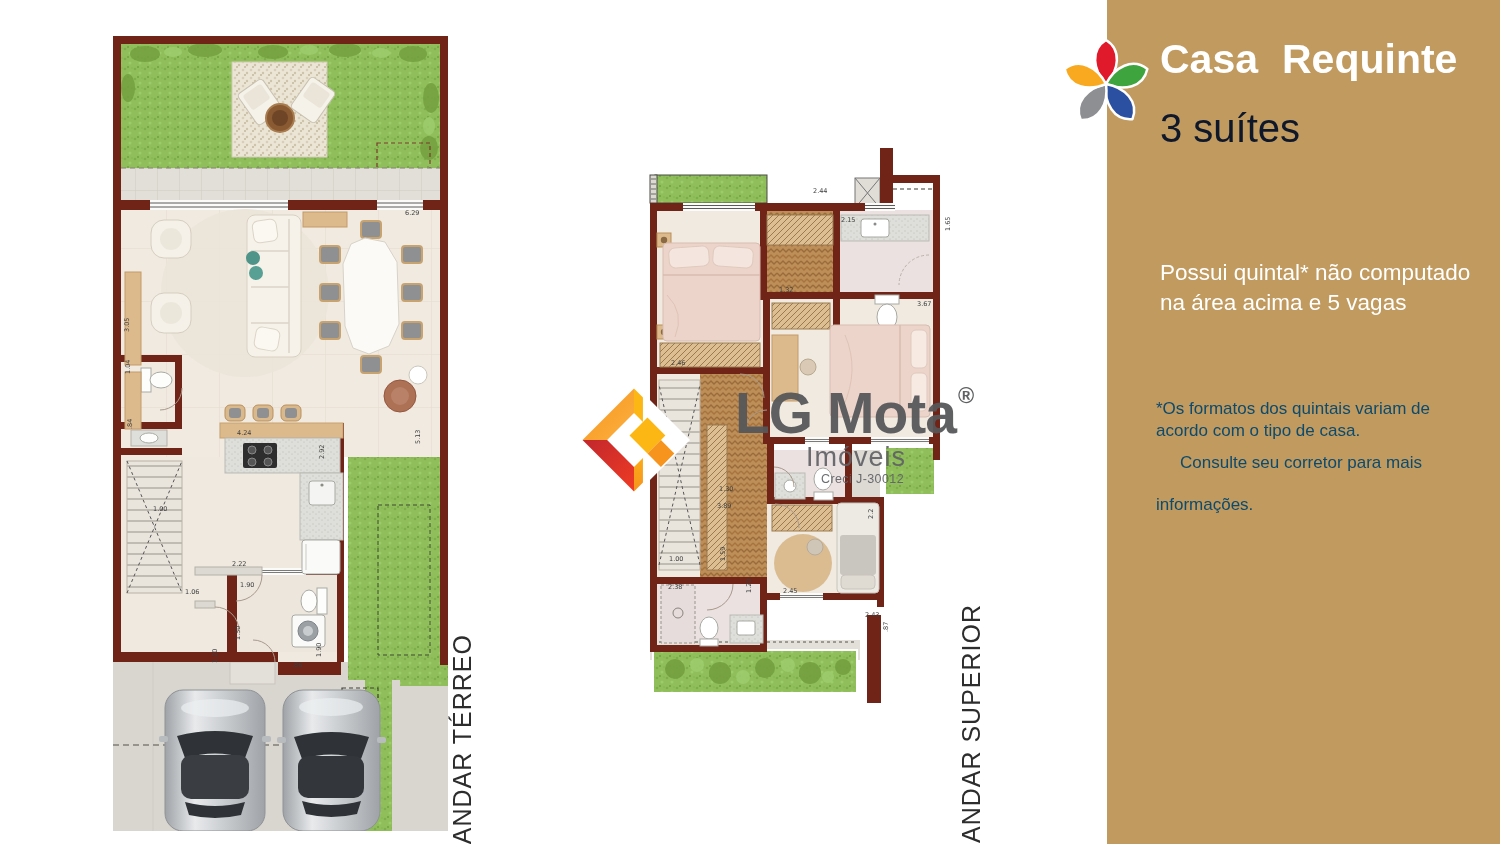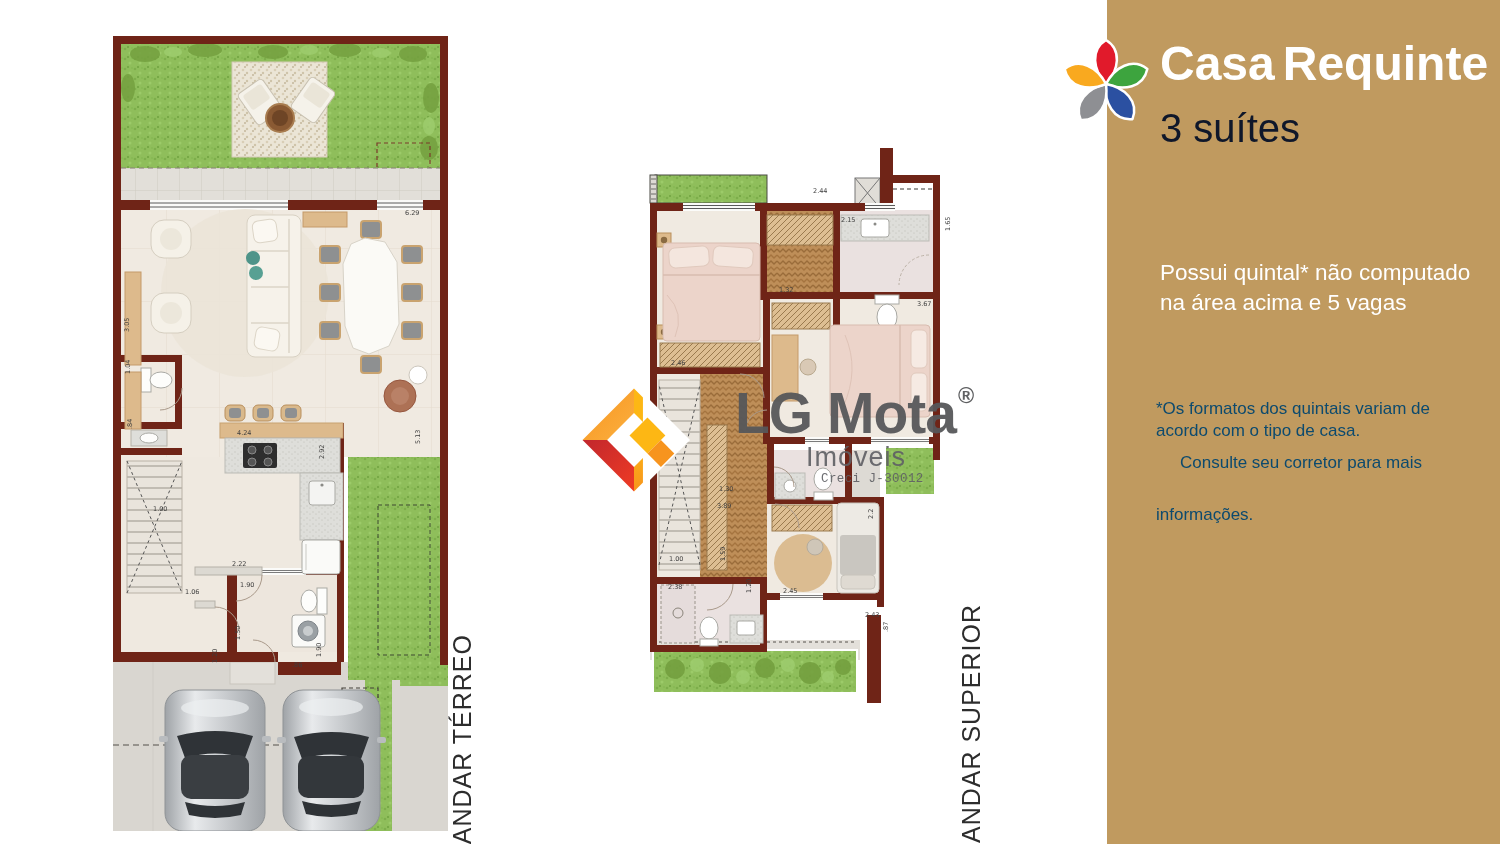--- a/index.html
+++ b/index.html
@@ -13,30 +13,30 @@
           font-size:25px;color:#2D2D2D;letter-spacing:1px;white-space:nowrap;}
   #label-terreo{left:448px;top:634px;}
   #label-superior{left:957px;top:604px;}
   
   .watermark{position:absolute;left:578px;top:384px;width:390px;height:125px;z-index:5;}
   .wm-emblem{position:absolute;left:0;top:3;width:112px;height:112px;}
   .wm-name{position:absolute;left:116px;top:-4px;font-size:57px;font-weight:700;
            color:rgba(86,87,90,.95);letter-spacing:-1px;white-space:nowrap;margin-left:41px;}
   .wm-reg{font-size:22px;vertical-align:30px;font-weight:700;margin-left:2px;}
   .wm-imoveis{position:absolute;left:228px;top:58px;font-size:27px;color:rgba(96,97,101,.92);letter-spacing:1px;text-align:center;}
-  .wm-creci{position:absolute;left:243px;top:88px;font-size:12.5px;color:rgba(96,97,101,.92);letter-spacing:.4px;font-family:Liberation Mono, monospace;}
+  .wm-creci{position:absolute;left:243px;top:88px;font-size:12.5px;color:rgba(96,97,101,.92);letter-spacing:.4px;}
   
   .sidebar{position:absolute;left:1107px;top:0;width:393px;height:844px;background:#C09A5F;}
-  .sb-title{position:absolute;left:53px;top:36px;font-size:48px;font-weight:700;color:#FFFFFF;
-            display:flex;gap:8px;white-space:nowrap;}
+  .sb-title{position:absolute;left:53px;top:36px;font-size:41px;font-weight:700;color:#FFFFFF;
+            display:flex;gap:24px;white-space:nowrap;}
   .sb-stats{position:absolute;left:53px;top:100px;font-size:40px;color:#0f172a;line-height:1.42;}
   .sb-desc{position:absolute;left:53px;top:258px;width:312px;font-size:22.5px;color:#FFFFFF;line-height:1.33;}
   .sb-notes{position:absolute;left:49px;top:398px;width:290px;font-size:17px;color:#0c4a6e;line-height:1.28;}
   .sb-notes .n3{margin-top:10px;text-align:center;}
-  .sb-notes .n4{margin-top:31px;}
+  .sb-notes .n4{margin-top:21px;}
   .flower{position:absolute;left:1048px;top:20px;width:116px;height:116px;z-index:6;}
 </style>
 </head>
 <body>
 
 <div class="canvas">
 
   <svg id="svg-terreo" class="plan" viewBox="0 0 335 795">
     <defs>
       <pattern id="grass" width="10" height="10" patternUnits="userSpaceOnUse">

